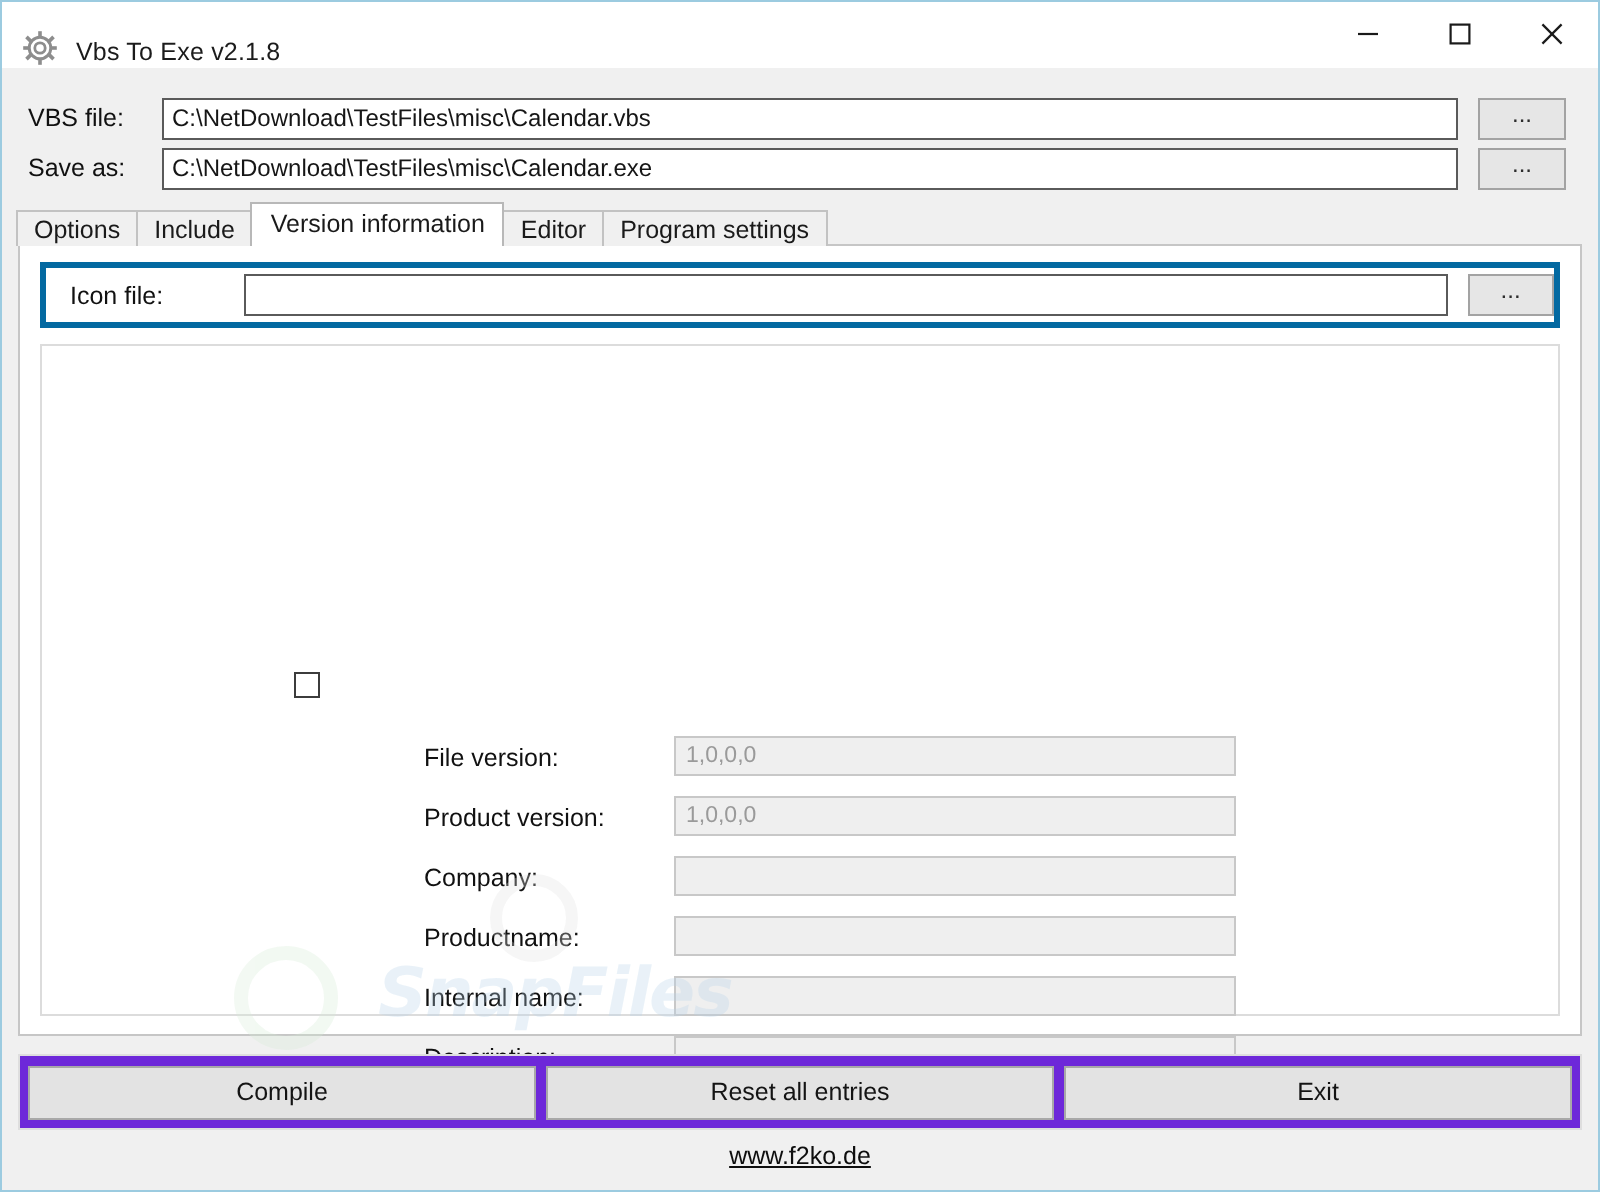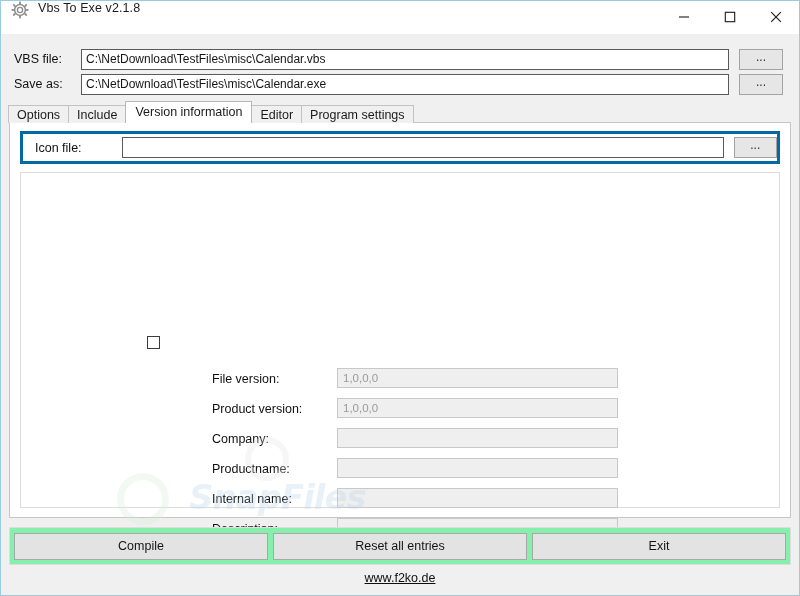--- a/index.html
+++ b/index.html
@@ -22,21 +22,21 @@
     border: 1px solid #9ccbe0;
     overflow: hidden;
   }
 
   
   .titlebar {
     position: relative;
     height: 32px;
     background: #ffffff;
     display: flex;
-    align-items: flex-start;
+    align-items: flex-end;
     border-bottom: 1px solid #ffffff;
   }
   .title-icon {
     width: 18px;
     height: 18px;
     margin-left: 10px;
     margin-right: 9px;
     flex: 0 0 auto;
     display: block;
   }
@@ -298,21 +298,21 @@
     box-sizing: border-box;
   }
 
   
   .btnbar {
     position: relative;
     margin: 9px 8px 0 8px;
     height: 38px;
     box-sizing: border-box;
     border: 1px solid #dedede;
-    background: #86efac;
+    background: #6d28d9;
     display: flex;
     align-items: center;
     justify-content: space-between;
     padding: 0 4px;
   }
   .bigbtn {
     width: 254px;
     height: 27px;
     box-sizing: border-box;
     background: #e3e3e3;

